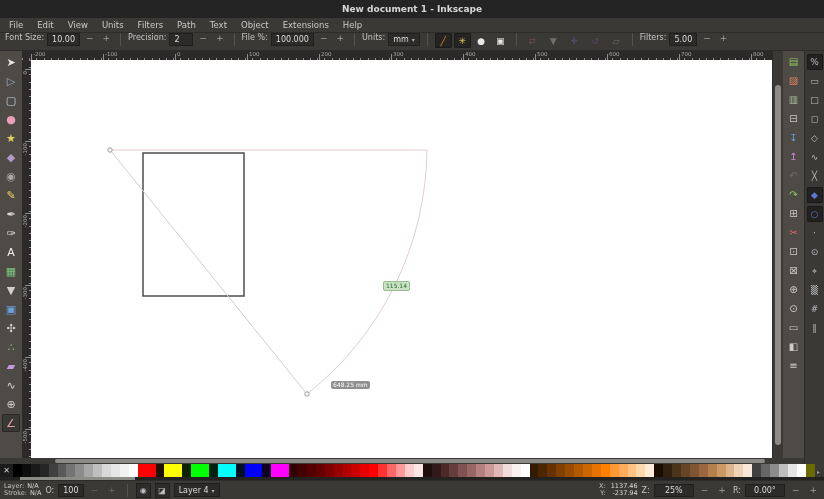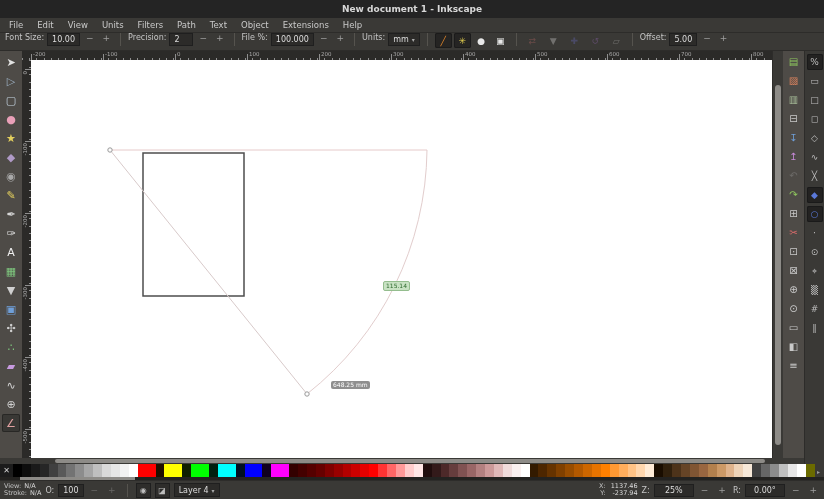--- a/index.html
+++ b/index.html
@@ -144,21 +144,21 @@
       </span>
     <span class="tsep"></span>
     <span id="measure-disabled" style="display:flex;gap:4px;">
         <span class="tgl disabled" style="color: rgb(192, 106, 106);">⇄</span>
         <span class="tgl disabled" style="color: rgb(216, 216, 216);">▼</span>
         <span class="tgl disabled" style="color: rgb(106, 106, 192);">✚</span>
         <span class="tgl disabled" style="color: rgb(154, 106, 192);">↺</span>
         <span class="tgl disabled" style="color: rgb(200, 200, 200);">▱</span>
       </span>
     <span class="tsep"></span>
-    <span>Offset:</span>
+    <span>Filters:</span>
     <span class="spin">5.00</span>
     <span class="sbtn">−</span>
     <span class="sbtn">+</span>
   </div>
 
   <div class="toolbox">
       <div class="tool">
         <span style="color: rgb(226, 226, 226);">➤</span>
       </div>
       <div class="tool">
@@ -572,21 +572,21 @@
       </div>
   </div>
   <div class="palette-arrow">▸</div>
   <div class="palette-scroll">
     <div class="pthumb"></div>
   </div>
 
   <div class="statusbar">
     <div class="fs-block">
       <div class="fs-row">
-          <span>View:</span>
+          <span>Layer:</span>
         <span class="val">N/A</span>
         </div>
       <div class="fs-row">
           <span>Stroke:</span>
         <span class="val">N/A</span>
         </div>
     </div>
     <span>O:</span>
     <span class="mini-field">100</span>
     <span class="sbtn dim">−</span>

